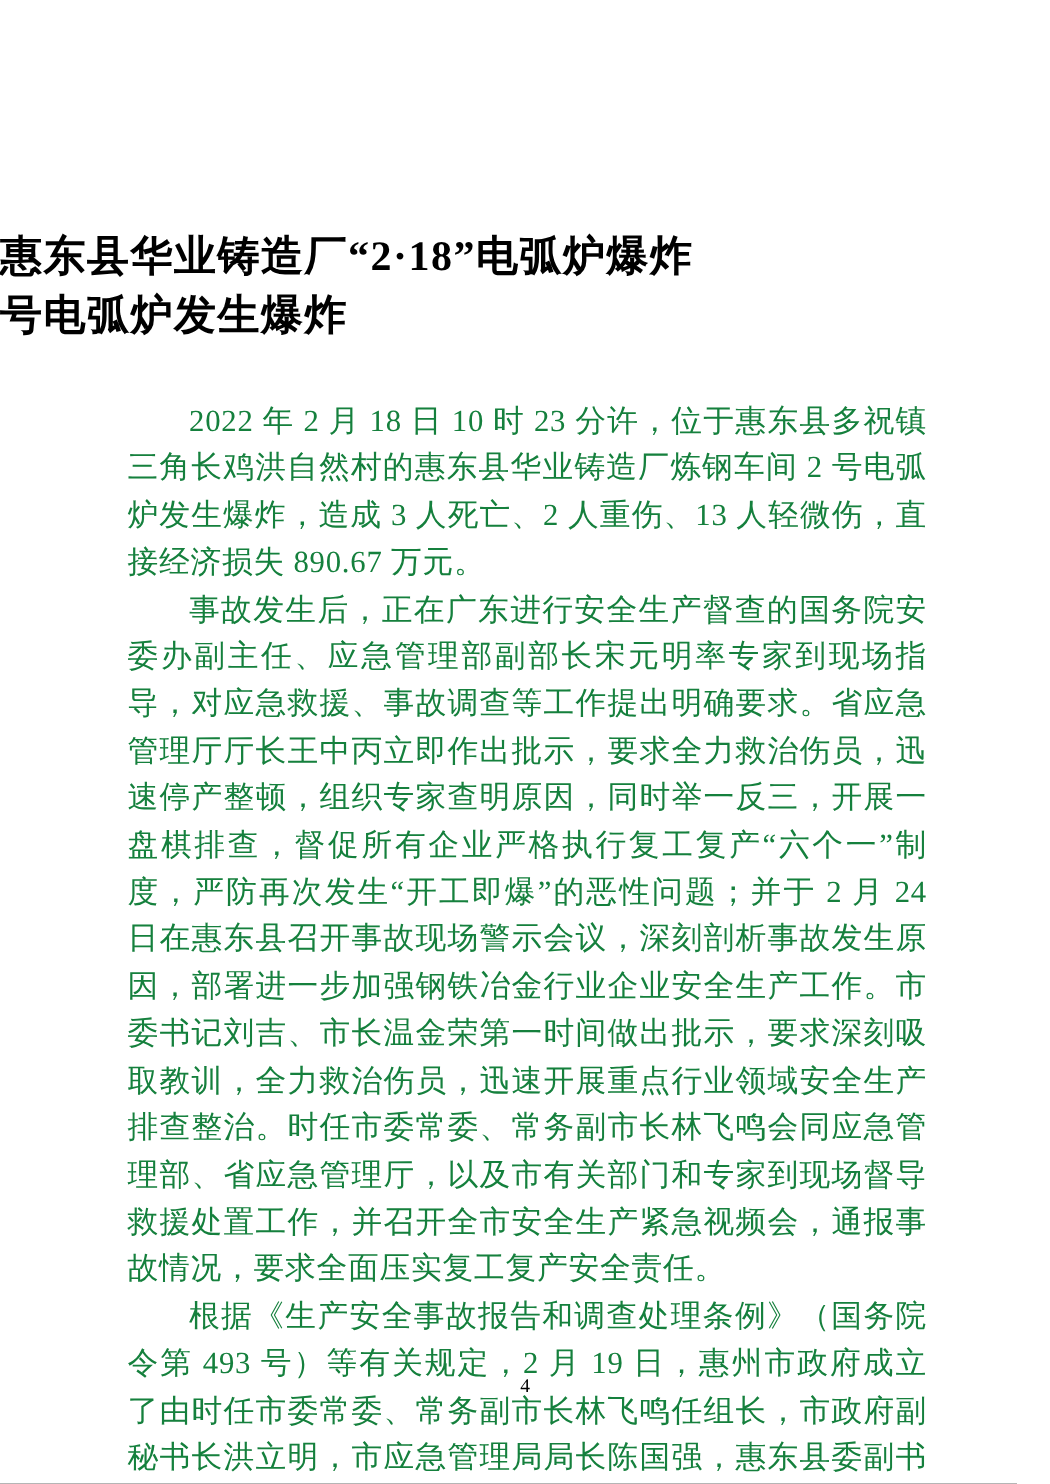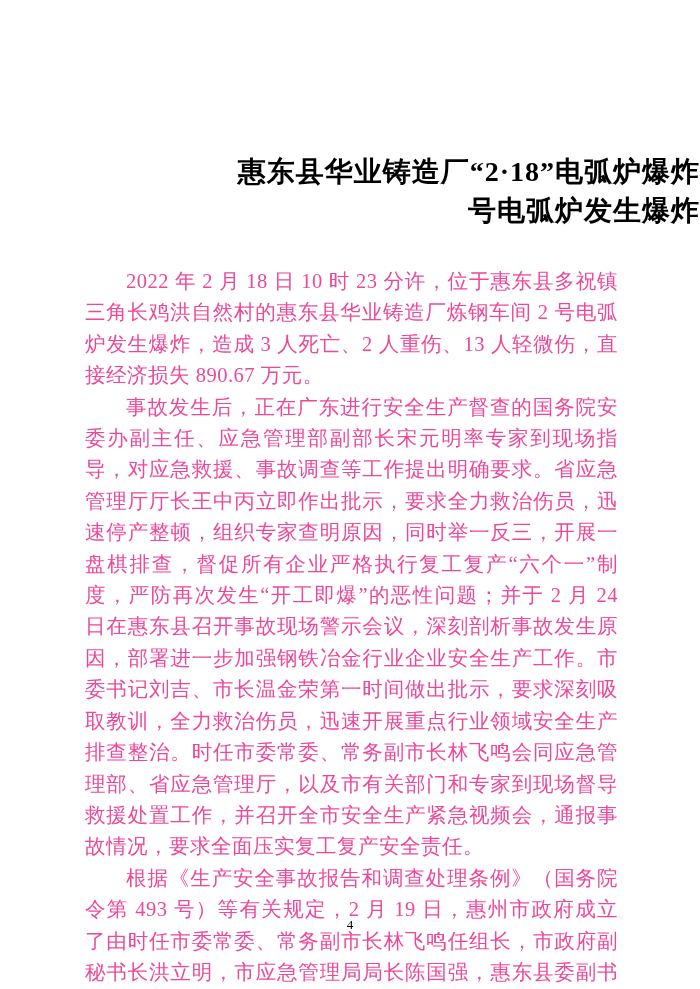--- a/index.html
+++ b/index.html
@@ -11,40 +11,40 @@
     position: relative;
     width: 700px;
     height: 989px;
     margin: 0 auto;
     background: #ffffff;
     color: #000000;
     overflow: hidden;
   }
   .title-block {
     padding-top: 152px;
-    text-align: right;
+    text-align: left;
   }
   .title-line {
     display: block;
     font-size: 28px;
     line-height: 39px;
     font-weight: bold;
     letter-spacing: 1px;
     color: #000000;
   }
   .body-block {
     margin: 36px 82px 0 85px;
   }
   .para {
     font-size: 20.5px;
     line-height: 31.4px;
     text-align: justify;
     text-indent: 2em;
     letter-spacing: 0.5px;
-    color: #ec4899;
+    color: #15803d;
   }
   .footer {
     position: absolute;
     bottom: 56px;
     left: 0;
     width: 100%;
     text-align: center;
   }
   .page-number {
     font-size: 13px;

